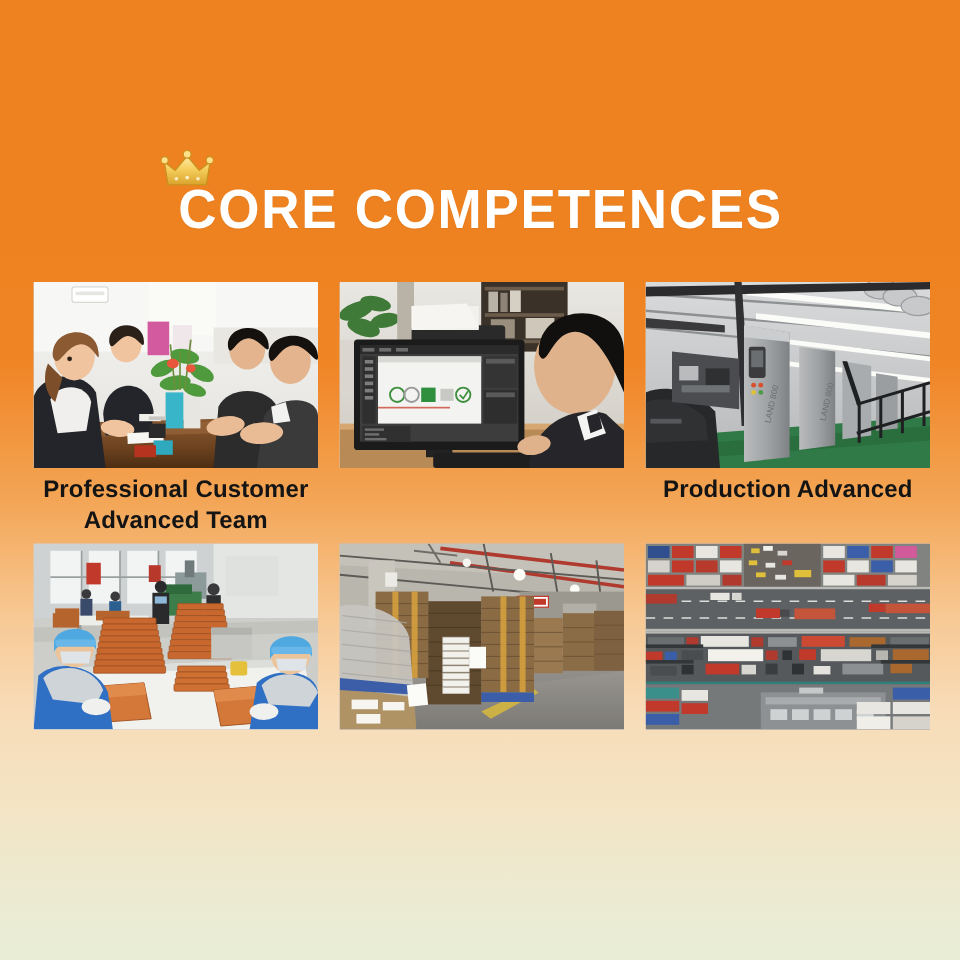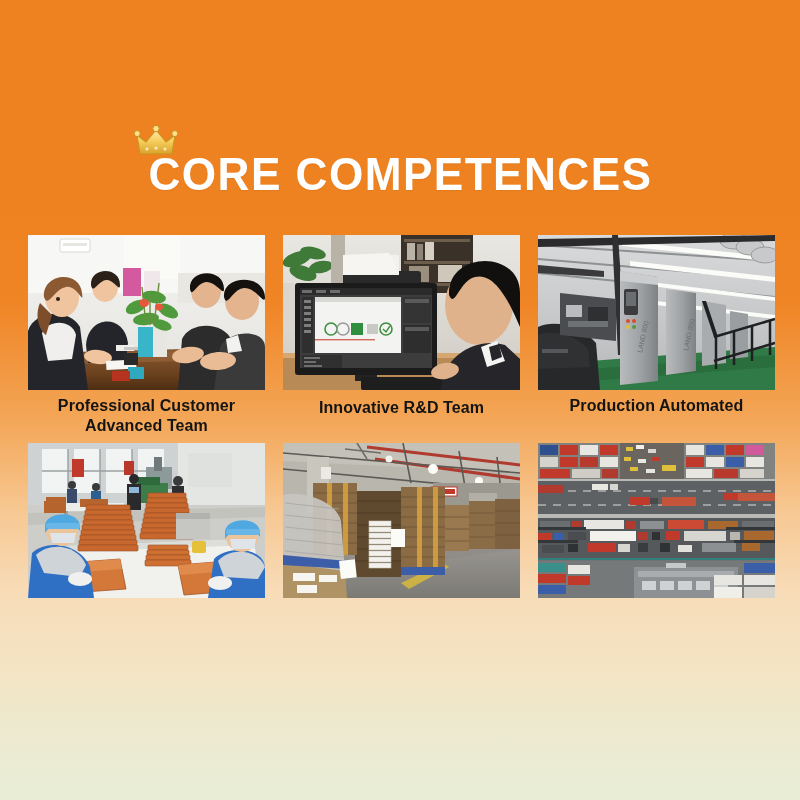--- a/index.html
+++ b/index.html
@@ -68,21 +68,21 @@
     overflow:hidden;
     position:relative;
     background:#cfcfcf;
   }
   .thumb svg { display:block; width:237px; height:155px; }
 
   .caption {
     margin-top:8px;
     text-align:center;
     font-family:"Liberation Sans", sans-serif;
-    font-size:16px;
+    font-size:20px;
     font-weight:600;
     color:#141414;
     line-height:1.28;
     letter-spacing:.1px;
   }
   .cap2line { margin-top:6px; }
 
   .caption-line { display:block; }
 </style>
 </head>
@@ -283,23 +283,20 @@
 
           <ellipse cx="196" cy="70" rx="34" ry="40" fill="#e0b28c"></ellipse>
           <path d="M166 60 C164 16 237 14 237 58 L237 92 C230 76 214 36 192 42 C176 46 172 74 166 60Z" fill="#11100e"></path>
           <path d="M158 155 C160 118 196 102 222 110 L237 124 L237 155 Z" fill="#26262a"></path>
           <path d="M198 112 L214 106 L222 126 L204 132 Z" fill="#f4f4f2"></path>
           <path d="M206 112 L216 109 L219 122 L209 126 Z" fill="#26262a"></path>
 
           <ellipse cx="162" cy="136" rx="14" ry="8" fill="#e0b28c" transform="rotate(-10 162 136)"></ellipse>
         </svg>
       </div>
-      <div class="caption">
-        <span class="caption-line">Innovative R&amp;D Team</span>
-      </div>
     </div>
 
     <div class="cell">
       <div class="thumb">
         <svg viewBox="0 0 237 155" preserveAspectRatio="none">
           <defs>
             <linearGradient id="p_ceil" x1="0" y1="0" x2="0" y2="1">
               <stop offset="0%" stop-color="#d9dadb"></stop>
                 <stop offset="100%" stop-color="#b6b8ba"></stop>
             </linearGradient>
@@ -368,21 +365,21 @@
 
           <g stroke="#1f2022" stroke-width="2.5" fill="none">
             <path d="M176 102 L237 84"></path>
             <path d="M176 126 L237 108"></path>
             <path d="M178 102 L178 134 M196 96 L196 130 M214 90 L214 126 M232 86 L232 120"></path>
           </g>
           <path d="M164 66 L176 102 L180 102 L168 66 Z" fill="#1f2022"></path>
         </svg>
       </div>
       <div class="caption cap2line">
-        <span class="caption-line">Production Automated</span>
+        <span class="caption-line">Production Advanced</span>
       </div>
     </div>
 
     <div class="cell r2">
       <div class="thumb">
         <svg viewBox="0 0 237 155" preserveAspectRatio="none">
           <rect width="237" height="155" fill="#d8d9d6"></rect>
 
           <rect x="0" y="0" width="237" height="66" fill="#cfd2d2"></rect>
           <g fill="#f2f4f3">

